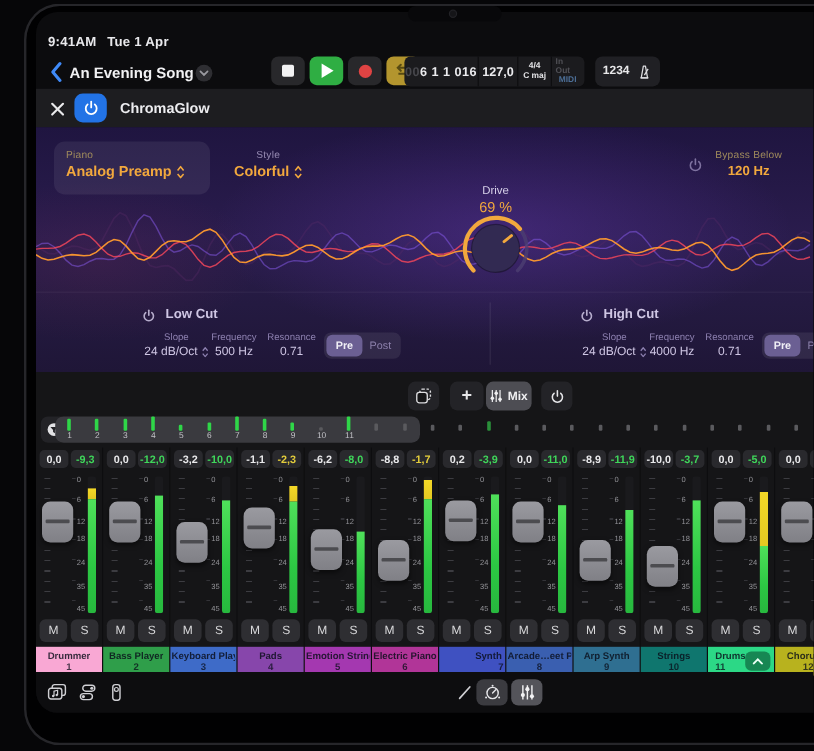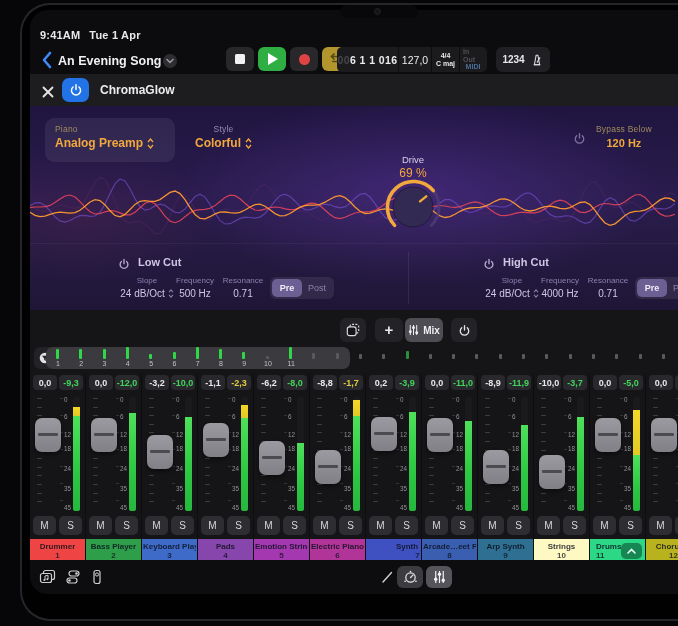--- a/index.html
+++ b/index.html
@@ -26,21 +26,21 @@
   .tbtn.play{background:#2fae43;}
   .tbtn.cycle{background:#b3952e;}
   .stop-square{width:10px;height:10px;background:#f2f2f3;border-radius:1.5px;}
   .play-tri{width:0;height:0;border-left:10px solid #fff;border-top:6px solid transparent;border-bottom:6px solid transparent;margin-left:2px;}
   .rec-dot{width:11px;height:11px;border-radius:50%;background:#df4343;}
   .lcd{position:absolute;left:307px;top:37px;width:150px;height:25px;background:#1b1b1e;border-radius:5px;
     display:flex;align-items:stretch;overflow:hidden;}
   .lcd-seg{display:flex;align-items:center;justify-content:center;border-right:1px solid #0d0d0f;padding:0 3px;}
   .lcd-pos{font-size:10.5px;font-weight:bold;color:#ececef;letter-spacing:.4px;white-space:nowrap;width:62px;}
   .lcd-pos .dim{color:#47474c;}
-  .lcd-tempo{font-size:10.5px;font-weight:normal;color:#ececef;width:33px;}
+  .lcd-tempo{font-size:10.5px;font-weight:bold;color:#ececef;width:33px;}
   .lcd-stack{flex-direction:column;justify-content:center;line-height:1.05;width:28px;}
   .lcd-stack .l1{font-size:7px;font-weight:bold;color:#e5e5e8;}
   .lcd-stack .l2{font-size:7px;font-weight:bold;color:#e5e5e8;}
   .lcd-io{width:26px;border-right:none;}
   .lcd-io .l1{color:#505056;}
   .lcd-io .l2{color:#4c6e96;}
   .count-pill{position:absolute;left:466px;top:37px;width:54px;height:25px;background:#202024;border-radius:6px;
     display:flex;align-items:center;justify-content:center;gap:5px;}
   .count-label{font-size:10px;font-weight:bold;color:#e8e8ea;}
 
@@ -440,21 +440,21 @@
       <div class="meter-track">
         <div class="m-yellow" style="height: 9px;"></div>
         <div class="m-green" style="height: 95px;"></div>
       </div>
       <div class="fader-handle" style="top: 23px;"></div>
     </div>
     <div class="ms-row">
       <div class="ms-btn m">M</div>
       <div class="ms-btn s">S</div>
     </div>
-    <div class="track-label" style="background: #ef4444;">
+    <div class="track-label" style="background: #f9a8d4;">
       <div class="tname">Drummer</div>
       <div class="tnum">1</div>
     </div>
   </div>
 
   <div class="strip" style="left: 56px;">
     <div class="val-row">
       <div class="valbox left">0,0</div>
       <div class="valbox right" style="color: rgb(63, 214, 90);">-12,0</div>
     </div>
@@ -737,21 +737,21 @@
       <div class="meter-track">
         <div class="m-yellow" style="height: 0px;"></div>
         <div class="m-green" style="height: 94px;"></div>
       </div>
       <div class="fader-handle" style="top: 60px;"></div>
     </div>
     <div class="ms-row">
       <div class="ms-btn m">M</div>
       <div class="ms-btn s">S</div>
     </div>
-    <div class="track-label" style="background: #fef9c3;">
+    <div class="track-label" style="background: #0f766e;">
       <div class="tname">Strings</div>
       <div class="tnum">10</div>
     </div>
   </div>
 
   <div class="strip" style="left: 560px;">
     <div class="val-row">
       <div class="valbox left">0,0</div>
       <div class="valbox right" style="color: rgb(63, 214, 90);">-5,0</div>
     </div>

